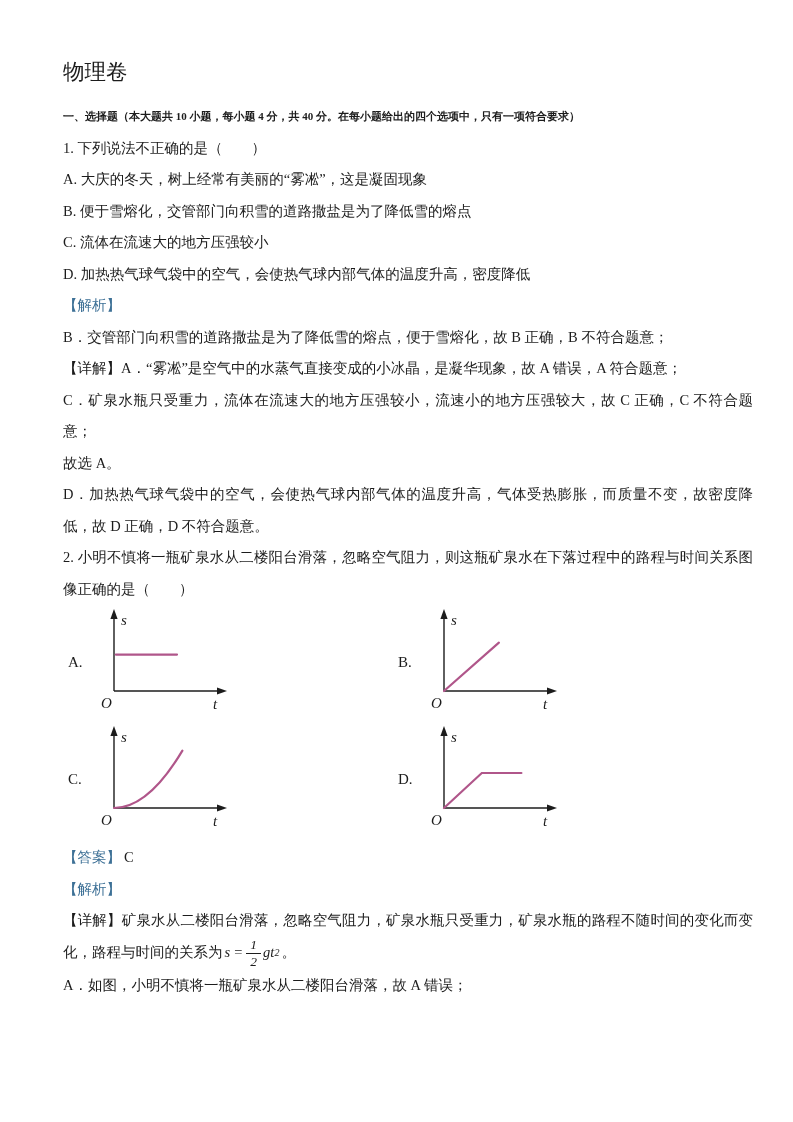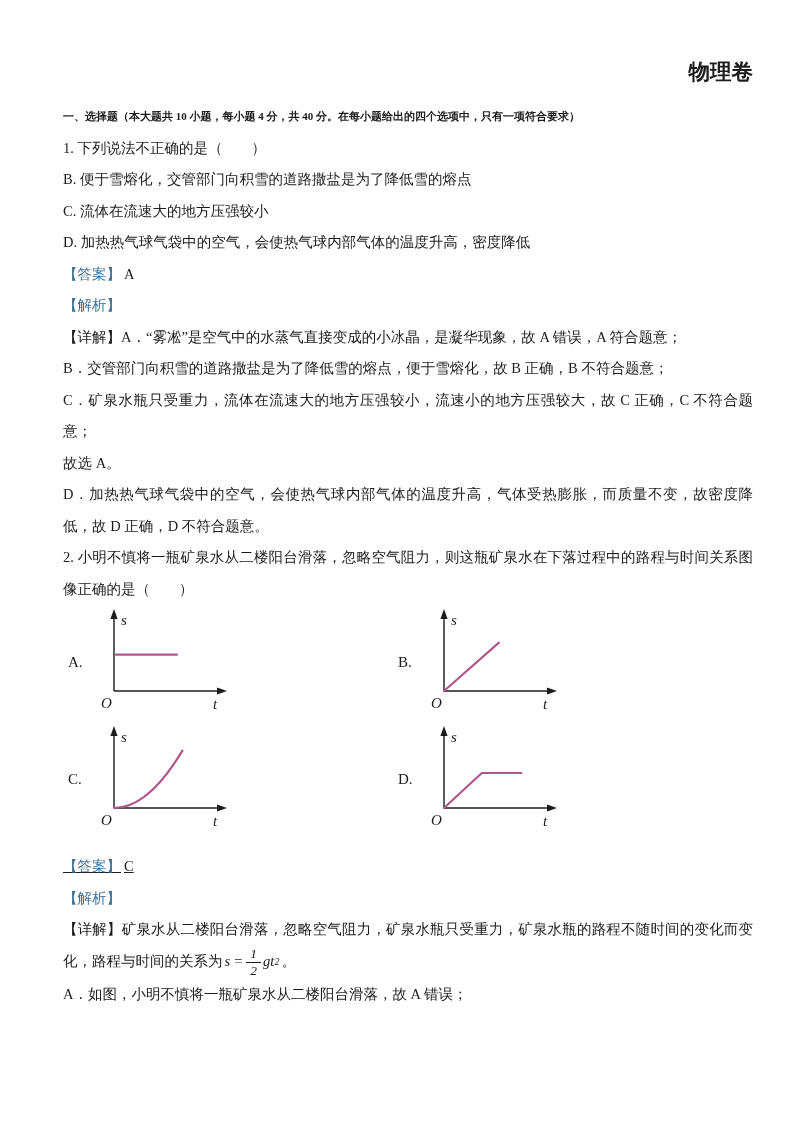--- a/index.html
+++ b/index.html
@@ -5,21 +5,21 @@
   :root { --accent:#3d7096; --ink:#1c1c1c; --pink:#b0568a; --paper:#ffffff; }
   * { margin:0; padding:0; box-sizing:border-box; }
   html,body { background:#ffffff; }
   .page {
     position:relative; width:793px; height:1122px; margin:0 auto;
     background:var(--paper); color:var(--ink); overflow:hidden;
     font-family:"Liberation Serif","DejaVu Serif",serif;
   }
   .content { padding:56px 40px 0 63px; }
   .title {
-    font-size:21.5px; font-weight:bold; text-align:right;
+    font-size:21.5px; font-weight:normal; text-align:left;
     line-height:32px; margin-bottom:13px;
   }
   .section {
     font-size:11px; font-weight:bold; line-height:31.5px;
     text-align:justify;
   }
   .line {
     font-size:14.5px; line-height:31.5px; text-align:justify;
   }
   .accent { color:var(--accent); }
@@ -47,29 +47,29 @@
 <body>
 
 <div class="page">
   <div class="content">
 
     <h1 class="title">物理卷</h1>
 
     <p class="section">一、选择题（本大题共 10 小题，每小题 4 分，共 40 分。在每小题给出的四个选项中，只有一项符合要求）</p>
 
     <p class="line">1. 下列说法不正确的是（　　）</p>
+    <p class="line">A. 大庆的冬天，树上经常有美丽的“雾凇”，这是凝固现象</p>
     <p class="line">B. 便于雪熔化，交管部门向积雪的道路撒盐是为了降低雪的熔点</p>
     <p class="line">C. 流体在流速大的地方压强较小</p>
     <p class="line">D. 加热热气球气袋中的空气，会使热气球内部气体的温度升高，密度降低</p>
 
-    <p class="line"><span class="accent">【答案】</span><span class="ans-val">A</span></p>
     <p class="line"><span class="accent">【解析】</span></p>
 
+    <p class="line">B．交管部门向积雪的道路撒盐是为了降低雪的熔点，便于雪熔化，故 B 正确，B 不符合题意；</p>
     <p class="line">【详解】A．“雾凇”是空气中的水蒸气直接变成的小冰晶，是凝华现象，故 A 错误，A 符合题意；</p>
-    <p class="line">B．交管部门向积雪的道路撒盐是为了降低雪的熔点，便于雪熔化，故 B 正确，B 不符合题意；</p>
     <p class="line">C．矿泉水瓶只受重力，流体在流速大的地方压强较小，流速小的地方压强较大，故 C 正确，C 不符合题意；</p>
     <p class="line">故选 A。</p>
     <p class="line">D．加热热气球气袋中的空气，会使热气球内部气体的温度升高，气体受热膨胀，而质量不变，故密度降低，故 D 正确，D 不符合题意。</p>
 
     <p class="line">2. 小明不慎将一瓶矿泉水从二楼阳台滑落，忽略空气阻力，则这瓶矿泉水在下落过程中的路程与时间关系图像正确的是（　　）</p>
 
     <div class="graphs-row">
       <div class="graph-cell col1">
         <span class="graph-letter">A.</span>
         <svg class="st-graph" viewBox="0 0 135 110" width="135" height="110">
@@ -120,21 +120,21 @@
           <line class="axis" x1="20" y1="84" x2="126" y2="84"></line>
           <polygon class="axis-arrow" points="133,84 123,80.4 123,87.6"></polygon>
           <text class="axis-label" x="27" y="18">s</text>
           <text class="axis-label" x="119" y="102">t</text>
           <text class="axis-label" x="7" y="101">O</text>
           <path class="curve" d="M 20 84 L 57.8 49 L 97.4 49"></path>
         </svg>
       </div>
     </div>
 
-    <p class="line" style="margin-top:17px;text-decoration:underline;"><span class="accent">【答案】</span><span class="ans-val">C</span></p>
+    <p class="line" style="margin-top:8px;"><span class="accent">【答案】</span><span class="ans-val">C</span></p>
     <p class="line"><span class="accent">【解析】</span></p>
 
     <p class="line formula-line"><span>【详解】矿泉水从二楼阳台滑落，忽略空气阻力，矿泉水瓶只受重力，矿泉水瓶的路程不随时间的变化而变化，路程与时间的关系为</span><span class="math">
           <span class="var">s</span>
           <span class="eq">=</span>
           <span class="frac">
             <span class="num">1</span>
             <span class="den">2</span>
           </span>
           <span class="var">gt</span>

